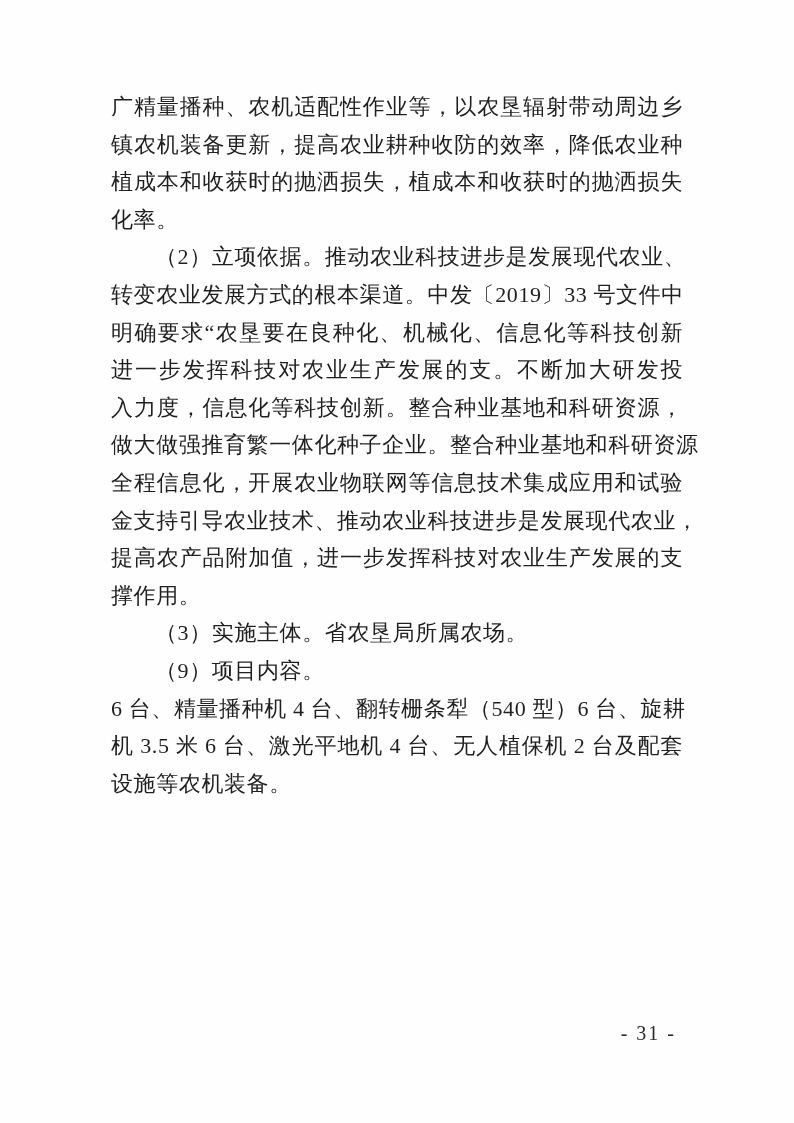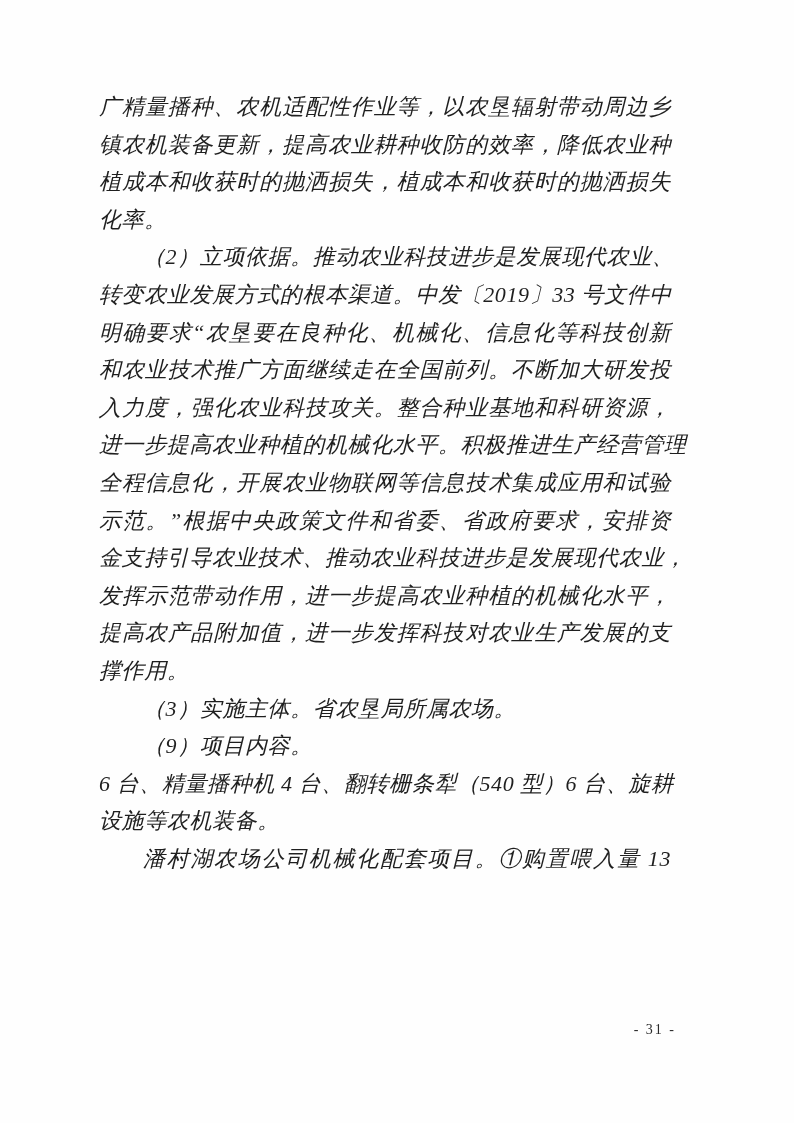--- a/index.html
+++ b/index.html
@@ -13,24 +13,23 @@
     width: 794px;
     height: 1123px;
     margin: 0 auto;
     background: #fefefe;
     color: #1f1f1f;
     overflow: hidden;
     box-sizing: border-box;
   }
   .doc-body {
     position: absolute;
-    left: 99px;
+    left: 111px;
     top: 88px;
     width: 572px;
-    font-style: italic;
   }
   .line {
     font-size: 22px;
     line-height: 37.6px;
     height: 37.6px;
     letter-spacing: 0.6px;
     white-space: nowrap;
     text-align: justify;
     text-align-last: justify;
     -moz-text-align-last: justify;
@@ -40,47 +39,45 @@
     text-align-last: left;
     -moz-text-align-last: left;
   }
   .line.indent {
     text-indent: 2em;
   }
   .footer {
     position: absolute;
     top: 1022px;
     right: 118px;
-    font-size: 14px;
+    font-size: 20px;
     letter-spacing: 2px;
     color: #2a2a2a;
     margin-left: 32px;
   }
 </style>
 </head>
 <body>
 
 <div class="page">
   <div class="doc-body">
       <div class="line">广精量播种、农机适配性作业等，以农垦辐射带动周边乡</div>
       <div class="line">镇农机装备更新，提高农业耕种收防的效率，降低农业种</div>
       <div class="line">植成本和收获时的抛洒损失，植成本和收获时的抛洒损失</div>
       <div class="line last">化率。</div>
       <div class="line indent">（2）立项依据。推动农业科技进步是发展现代农业、</div>
       <div class="line">转变农业发展方式的根本渠道。中发〔2019〕33 号文件中</div>
       <div class="line">明确要求“农垦要在良种化、机械化、信息化等科技创新</div>
-      <div class="line">和农业技术推广方面继续走在全国前列。不断加大研发投</div>
-      <div class="line">入力度，强化农业科技攻关。整合种业基地和科研资源，</div>
-      <div class="line">进一步提高农业种植的机械化水平。积极推进生产经营管理</div>
+      <div class="line">进一步发挥科技对农业生产发展的支。不断加大研发投</div>
+      <div class="line">入力度，信息化等科技创新。整合种业基地和科研资源，</div>
+      <div class="line">做大做强推育繁一体化种子企业。整合种业基地和科研资源</div>
       <div class="line">全程信息化，开展农业物联网等信息技术集成应用和试验</div>
-      <div class="line">示范。”根据中央政策文件和省委、省政府要求，安排资</div>
       <div class="line">金支持引导农业技术、推动农业科技进步是发展现代农业，</div>
-      <div class="line">发挥示范带动作用，进一步提高农业种植的机械化水平，</div>
       <div class="line">提高农产品附加值，进一步发挥科技对农业生产发展的支</div>
       <div class="line last">撑作用。</div>
       <div class="line indent last">（3）实施主体。省农垦局所属农场。</div>
       <div class="line indent last">（9）项目内容。</div>
       <div class="line">6 台、精量播种机 4 台、翻转栅条犁（540 型）6 台、旋耕</div>
+      <div class="line">机 3.5 米 6 台、激光平地机 4 台、无人植保机 2 台及配套</div>
       <div class="line last">设施等农机装备。</div>
-      <div class="line indent">潘村湖农场公司机械化配套项目。①购置喂入量 13</div>
     </div>
   <div class="footer">- 31 -</div>
 </div>
 
 </body></html>

